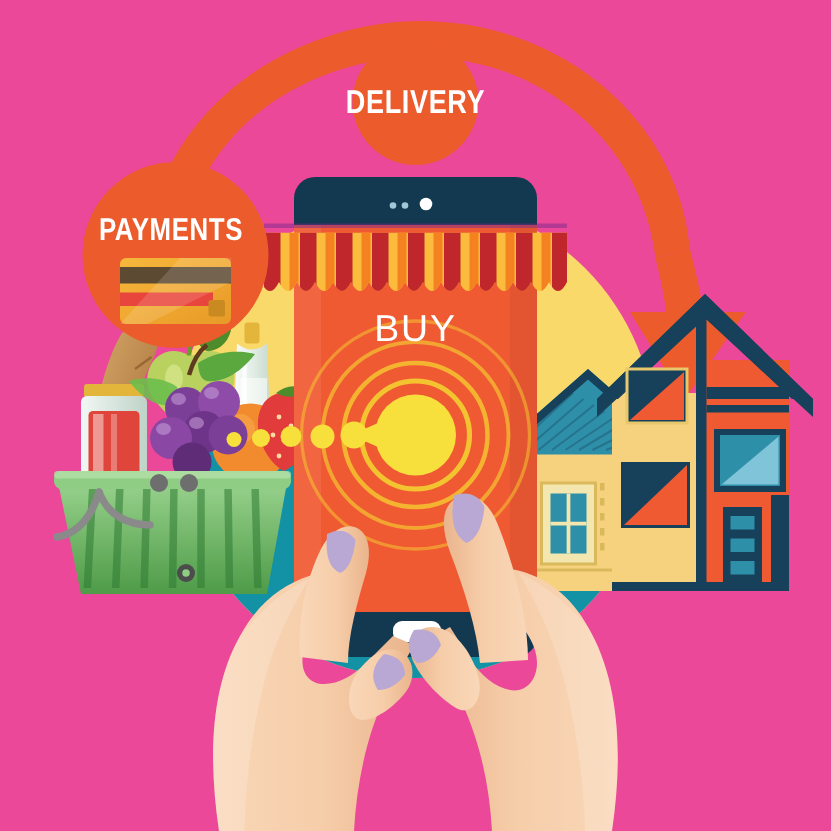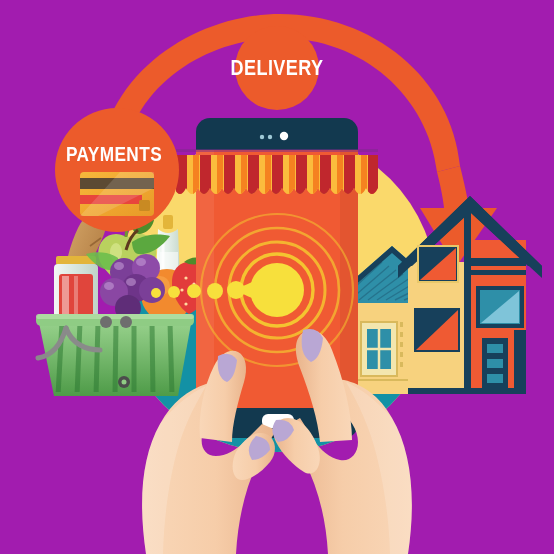--- a/index.html
+++ b/index.html
@@ -11,21 +11,21 @@
   body {
     font-family: "Liberation Sans", sans-serif;
     width: 554px;
     height: 554px;
     overflow: hidden;
   }
   #stage {
     position: relative;
     width: 554px;
     height: 554px;
-    background: #a21caf;
+    background: #ec4899;
   }
   #scene {
     position: absolute;
     inset: 0;
     width: 554px;
     height: 554px;
   }
   .lbl {
     position: absolute;
     color: #ffffff;
@@ -452,14 +452,15 @@
 
       <path d="M392,418 C376,400 360,388 346,382 C354,396 366,418 374,446 C382,474 389,514 390,554 L408,554 C416,500 412,452 392,418 Z" fill="#FFFFFF" opacity="0.16"></path>
     </g>
 
   </svg>
 
   <div class="lbl" id="lbl-delivery">DELIVERY</div>
 
   <div class="lbl" id="lbl-payments">PAYMENTS</div>
 
+  <div class="lbl" id="lbl-buy">BUY</div>
 
 </div>
 
 </body></html>

